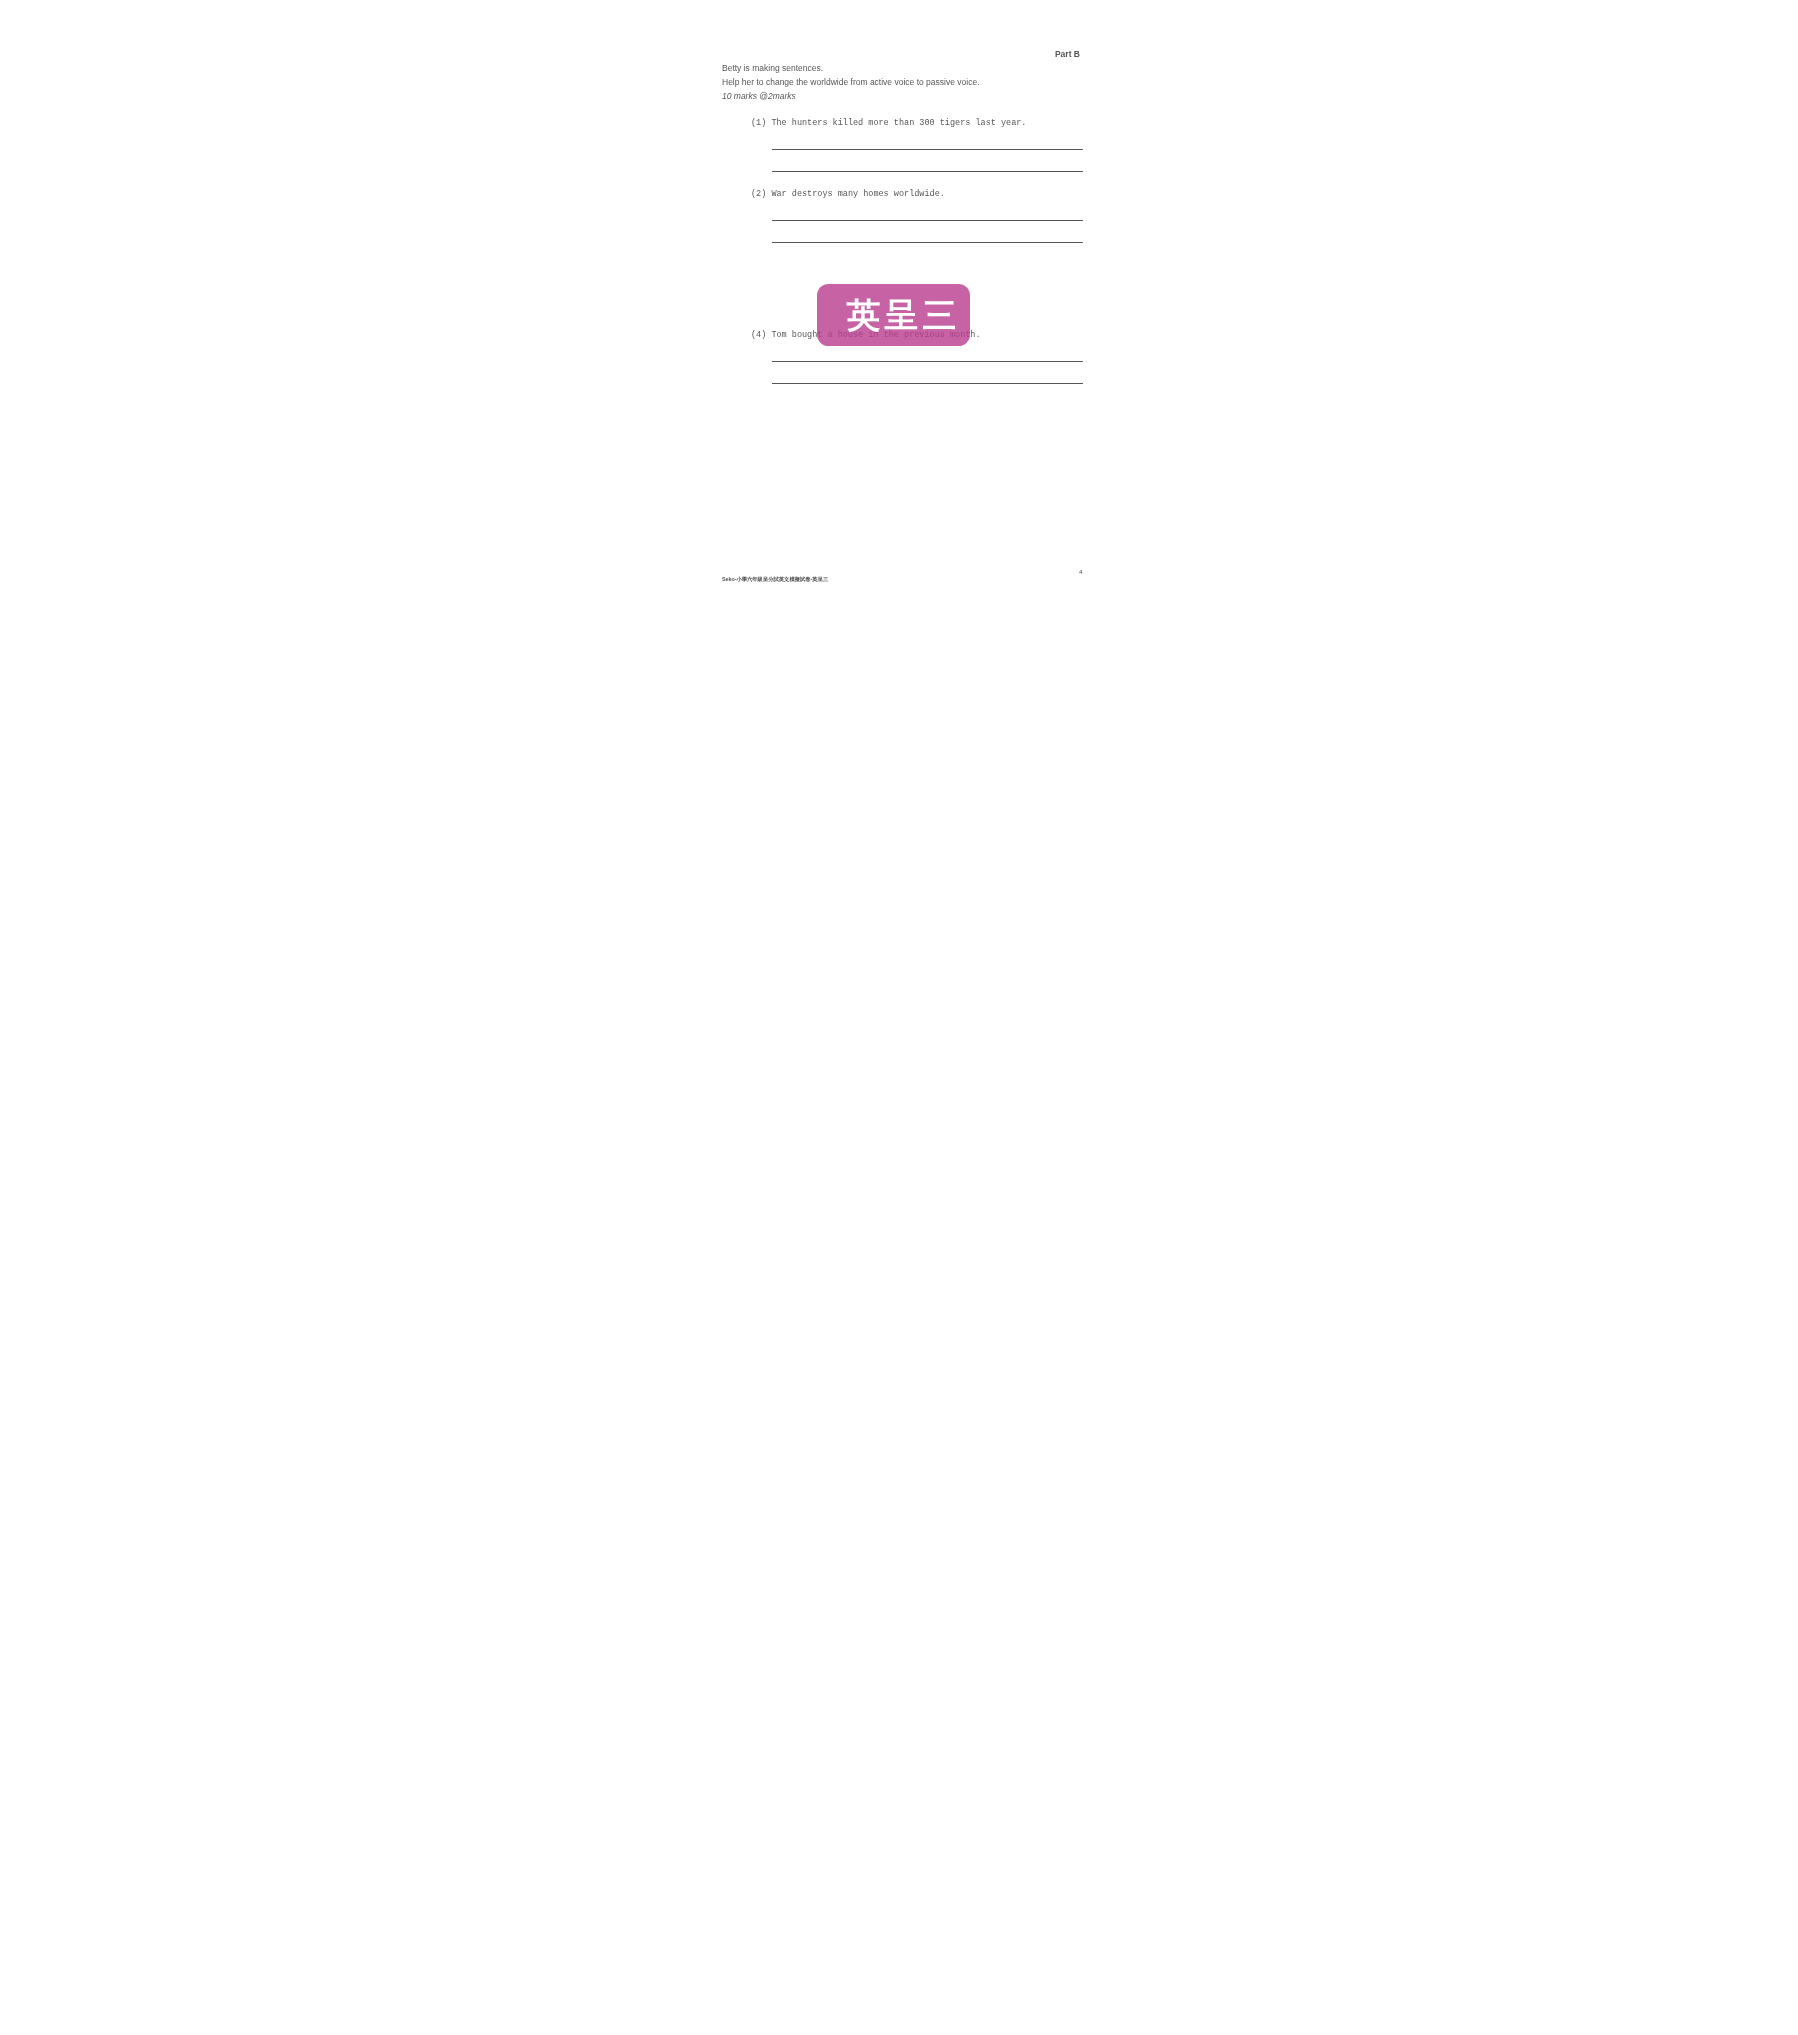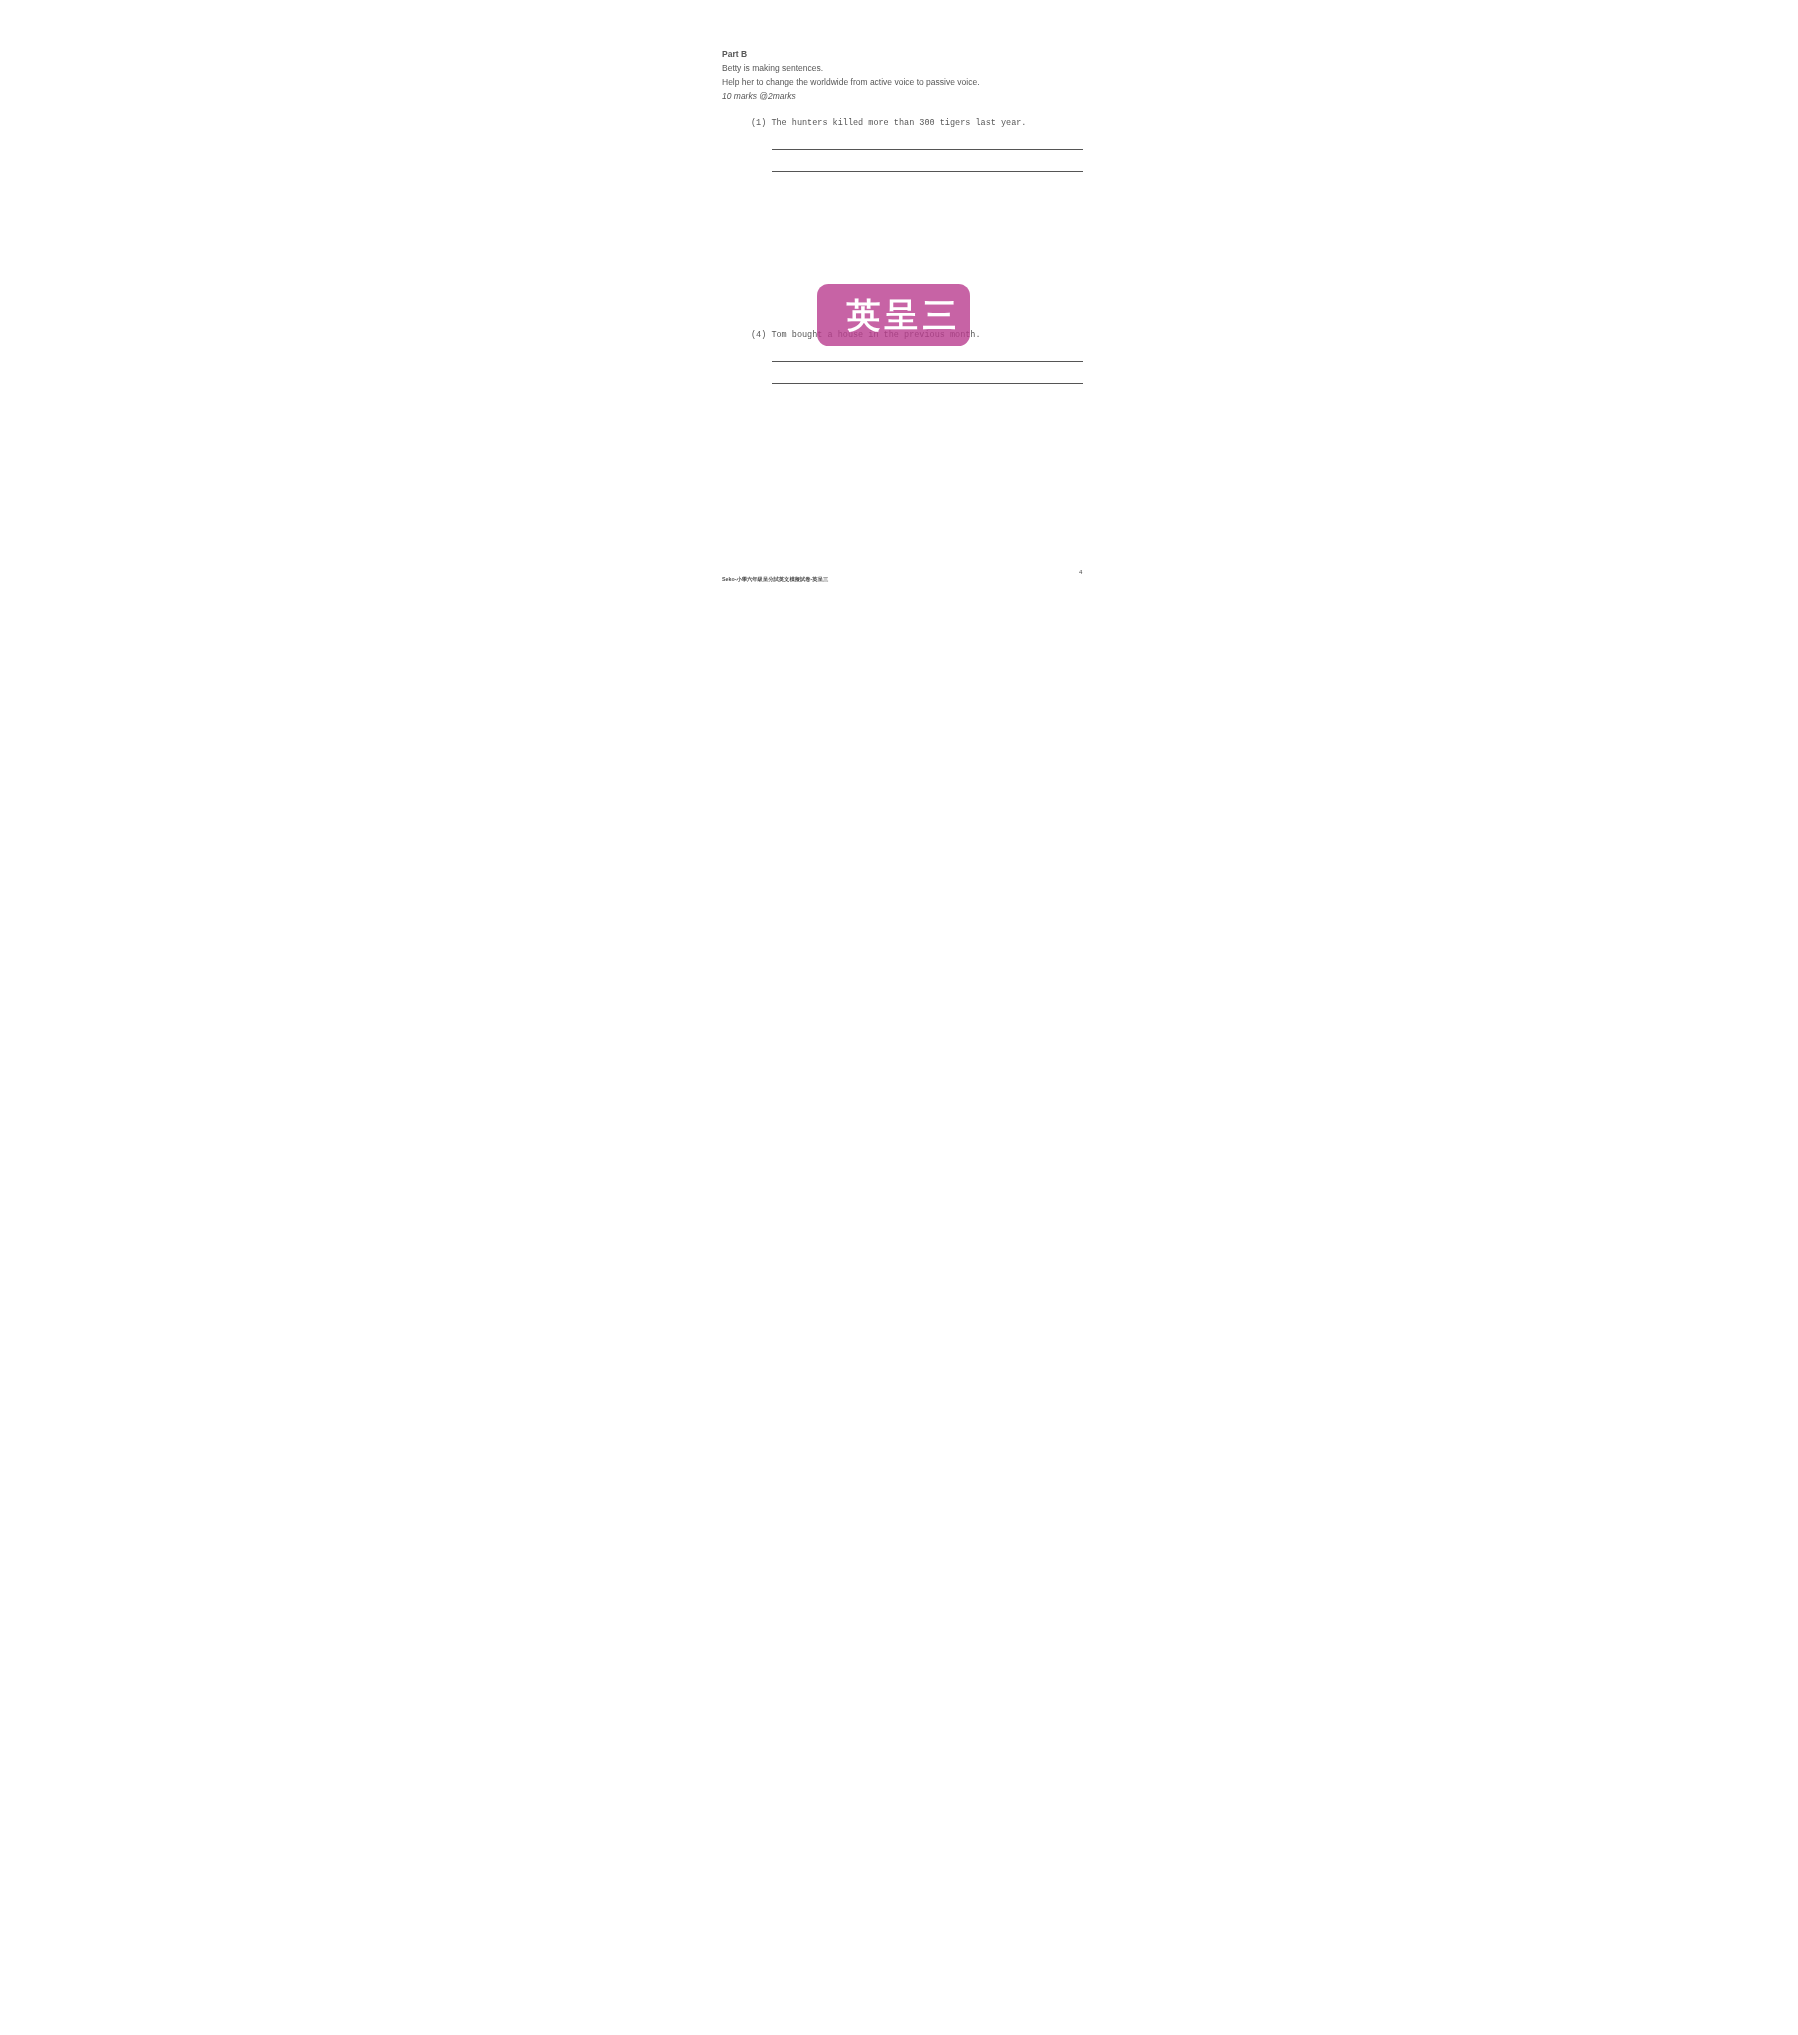--- a/index.html
+++ b/index.html
@@ -17,21 +17,21 @@
   }
 
   
   .header {
     position: absolute;
     left: 48px;
     top: 47px;
     width: 358px;
   }
   .header .row { line-height: 14px; font-size: 8.5px; color: #575757; }
-  .part-title { font-weight: bold; font-size: 9px; }
+  .part-title { font-weight: bold; font-size: 9px; text-align: right; }
   .marks { font-style: italic; }
 
   
   .question {
     position: absolute;
     left: 8px;
     width: 450px;
     height: 71px;
     font-family: Liberation Mono, monospace;
   }
@@ -116,20 +116,25 @@
     <div class="row">Help her to change the worldwide from active voice to passive voice.</div>
     <div class="row marks">10 marks @2marks</div>
   </div>
 
   <div class="question q1">
     <div class="q-text">(1) The hunters killed more than 300 tigers last year.</div>
     <div class="answer-line first"></div>
     <div class="answer-line second"></div>
   </div>
 
+  <div class="question q2">
+    <div class="q-text">(2) War destroys many homes worldwide.</div>
+    <div class="answer-line first"></div>
+    <div class="answer-line second"></div>
+  </div>
 
 
   <div class="question q4">
     <div class="q-text">(4) Tom bought a house in the previous month.</div>
     <div class="answer-line first"></div>
     <div class="answer-line second"></div>
   </div>
 
 
   <div class="stamp" style="background: rgb(186, 61, 143);">

